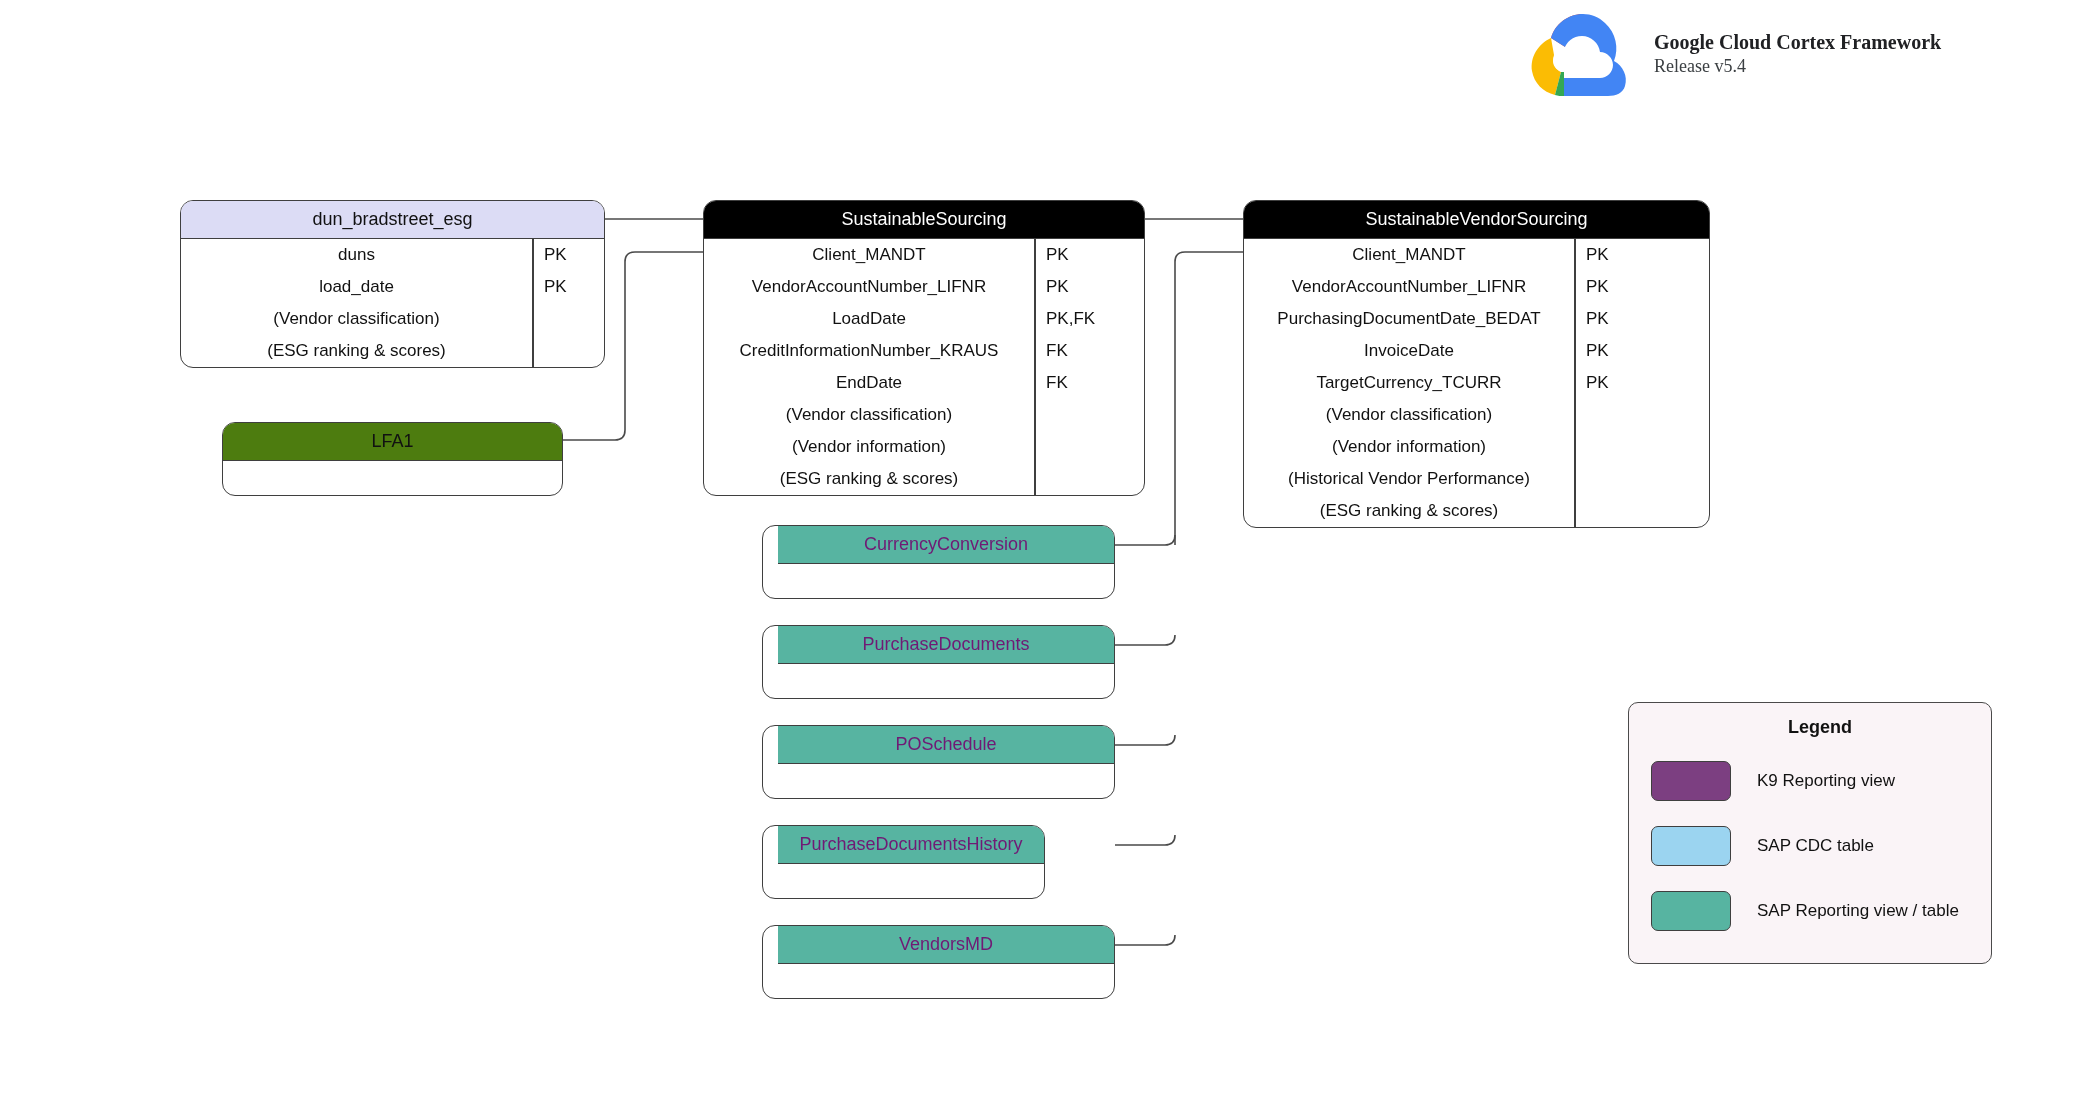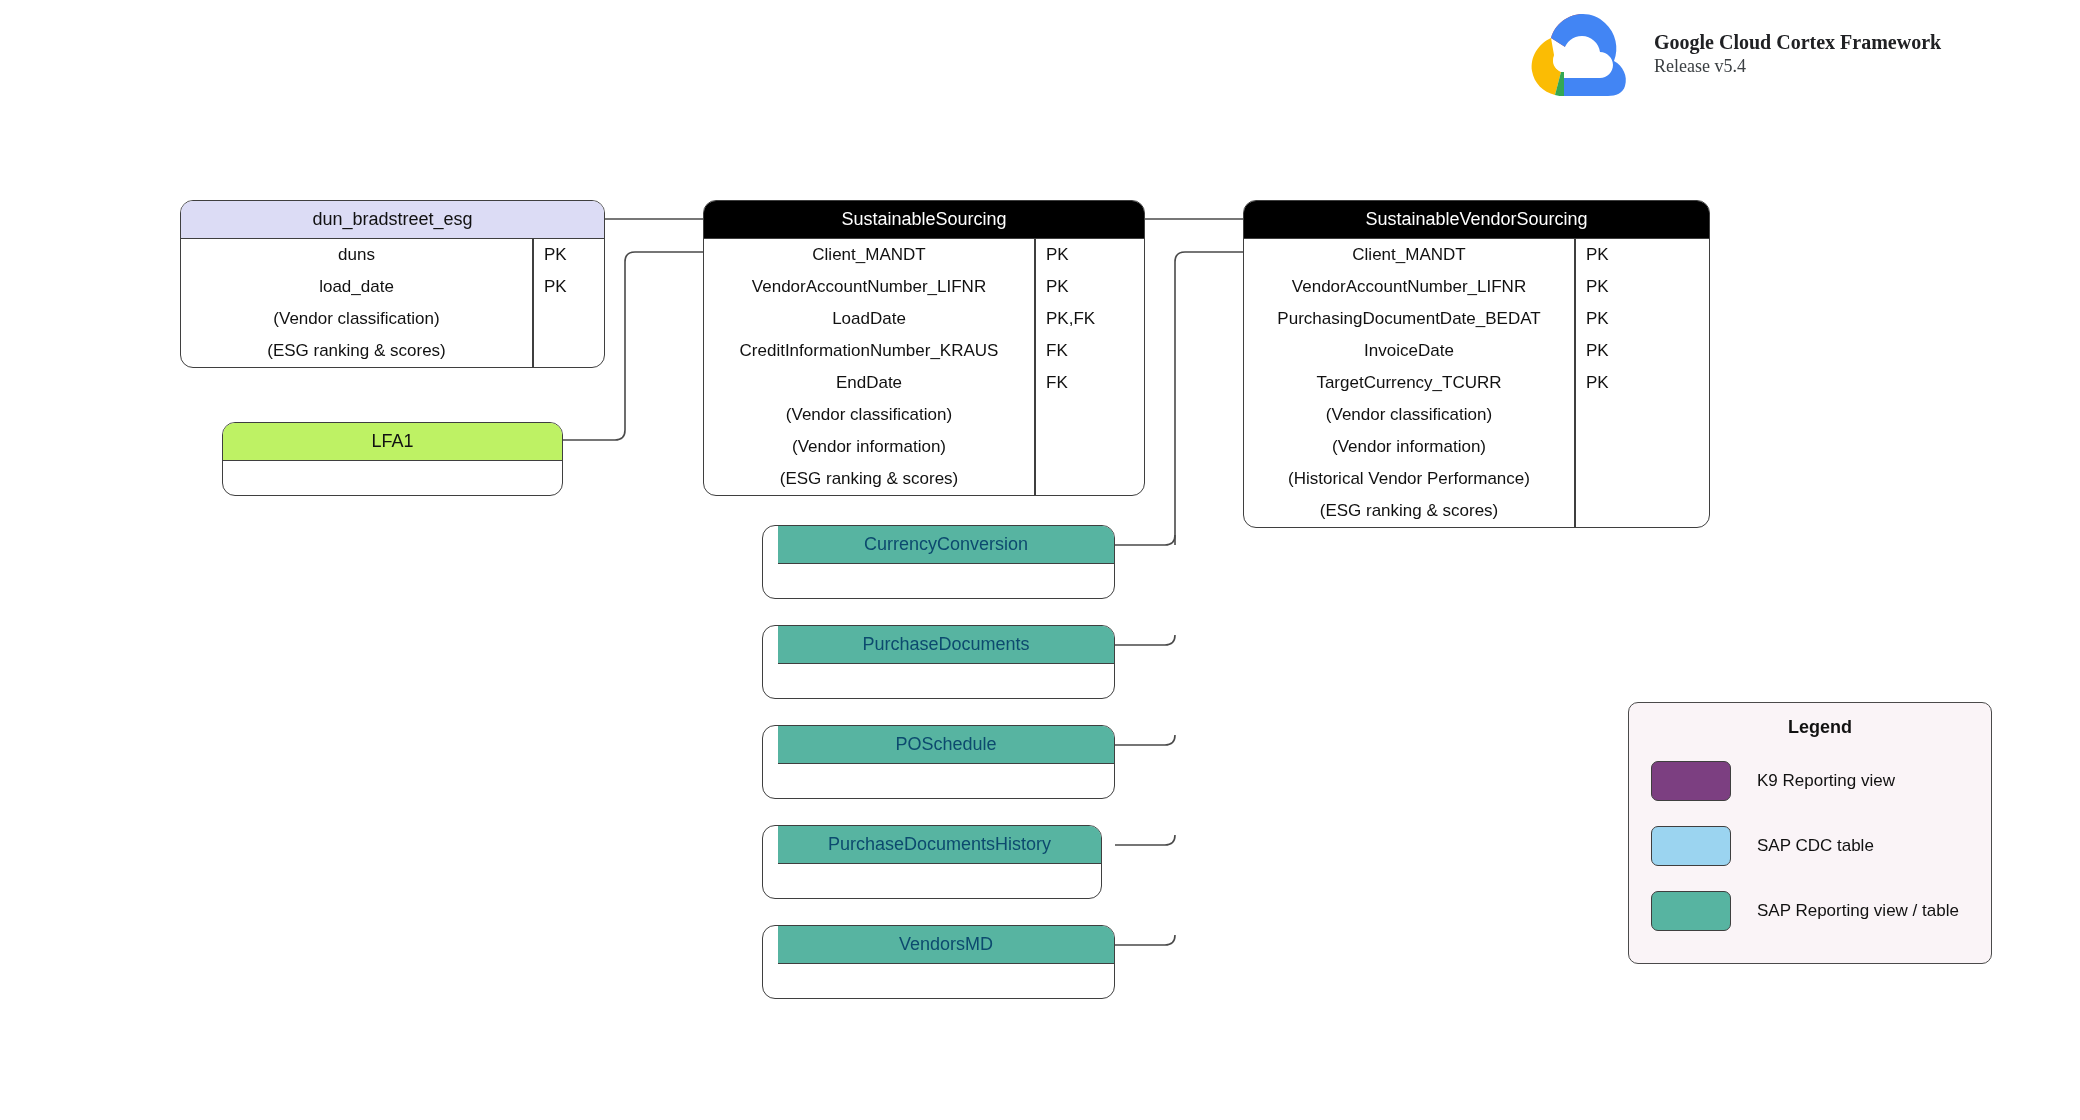--- a/index.html
+++ b/index.html
@@ -89,22 +89,22 @@
   .field-key {
     flex: 1;
     padding-left: 12px;
     white-space: nowrap;
   }
   .entity-body.empty-body { height: 34px; }
 
   
   .theme-k9proc  .entity-header { background: #dcdcf5; color: #111111; }
   .theme-k9view  .entity-header { background: #000000; color: #ffffff; }
-  .theme-sapcdc  .entity-header { background: #bef264; color: #111111; }
-  .theme-sapview .entity-header { background: #57b4a1; color: #0c4a6e; margin-left: 15px; }
+  .theme-sapcdc  .entity-header { background: #4d7c0f; color: #111111; }
+  .theme-sapview .entity-header { background: #57b4a1; color: #701a75; margin-left: 15px; }
 
   
   #legend {
     position: absolute;
     left: 1628px;
     top: 702px;
     width: 364px;
     box-sizing: border-box;
     background: #faf4f7;
     border: 1.6px solid #4a4a4a;
@@ -287,21 +287,21 @@
 <div class="entity theme-sapview" style="left:762px; top:625px; width:353px;">
   <div class="entity-header">PurchaseDocuments</div>
   <div class="entity-body empty-body"></div>
 </div>
 
 <div class="entity theme-sapview" style="left:762px; top:725px; width:353px;">
   <div class="entity-header">POSchedule</div>
   <div class="entity-body empty-body"></div>
 </div>
 
-<div class="entity theme-sapview" style="left:762px; top:825px; width:340px;">
+<div class="entity theme-sapview" style="left:762px; top:825px; width:283px;">
   <div class="entity-header">PurchaseDocumentsHistory</div>
   <div class="entity-body empty-body"></div>
 </div>
 
 <div class="entity theme-sapview" style="left:762px; top:925px; width:353px;">
   <div class="entity-header">VendorsMD</div>
   <div class="entity-body empty-body"></div>
 </div>
 
 <div id="legend">

